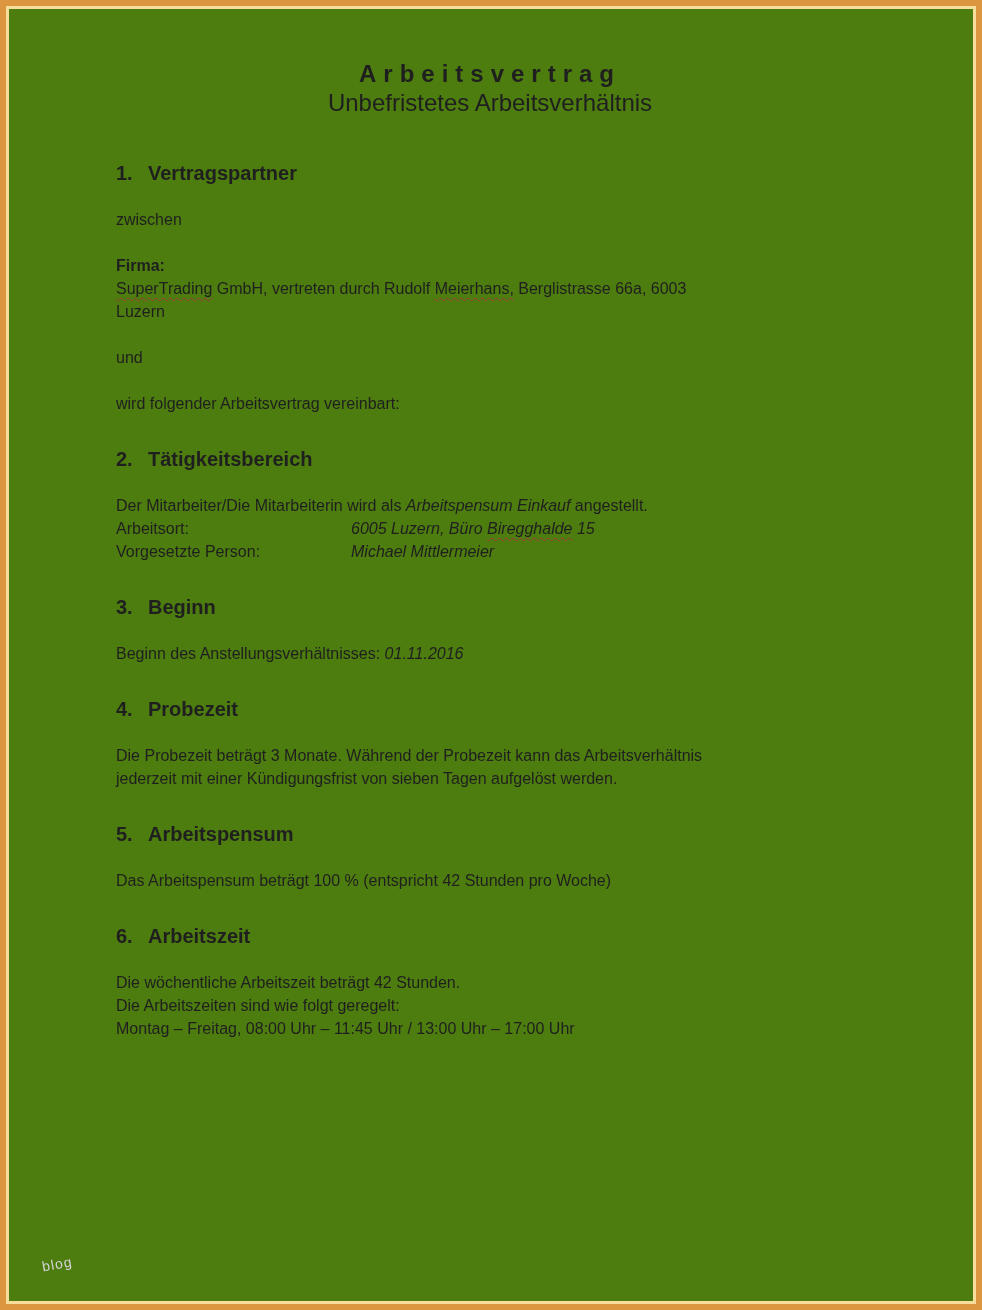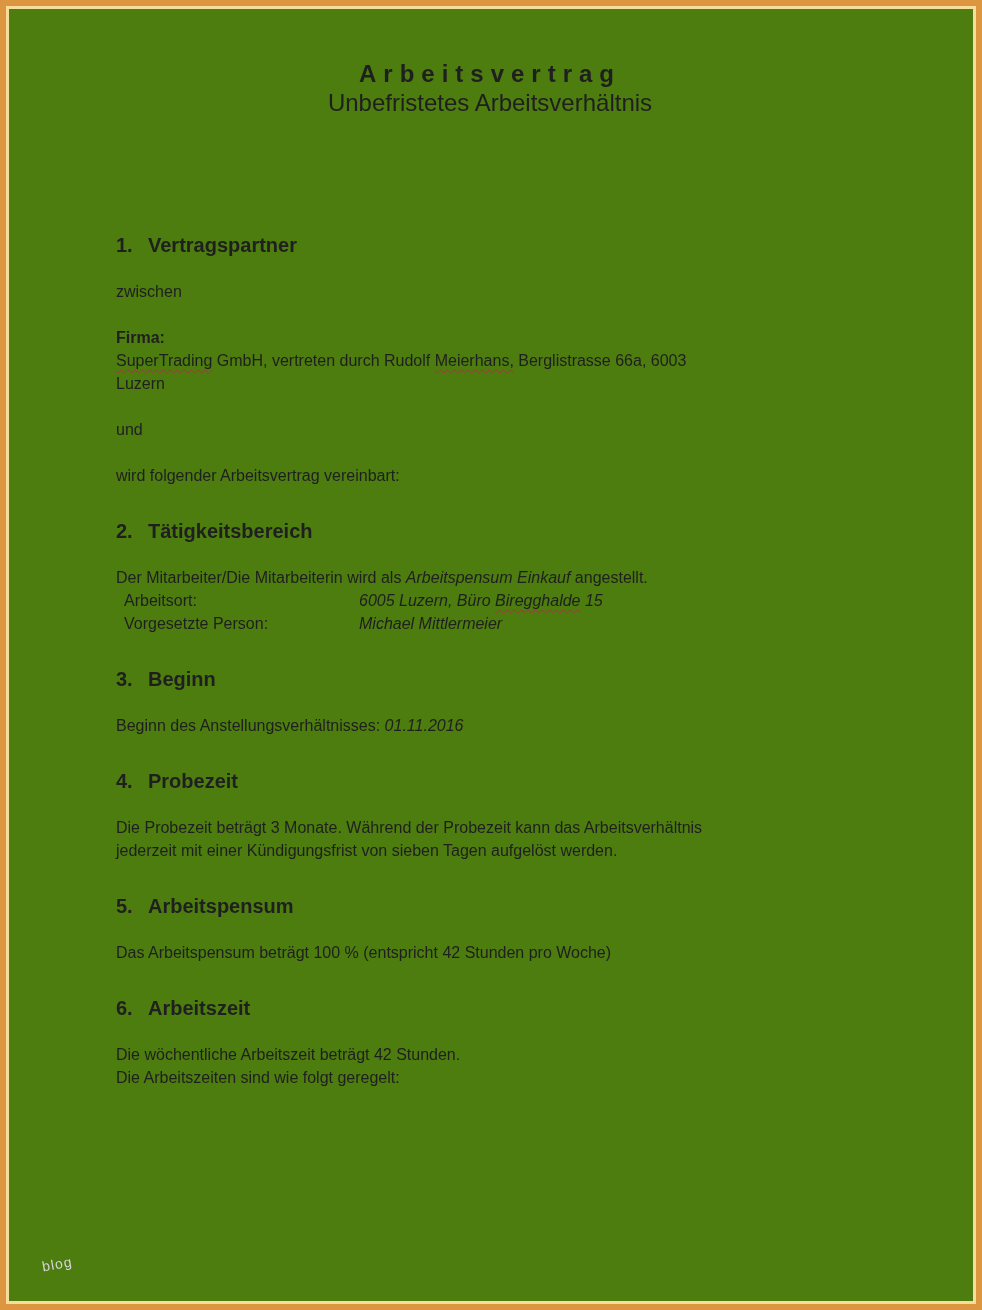--- a/index.html
+++ b/index.html
@@ -39,35 +39,35 @@
     font-weight: normal;
     line-height: 30px;
   }
 
   .sec-heading {
     margin-top: 33px;
     font-size: 20px;
     font-weight: bold;
     line-height: 23px;
   }
-  .sec-heading.first { margin-top: 116px; }
+  .sec-heading.first { margin-top: 44px; }
   .sec-num { display: inline-block; width: 32px; }
 
   .block {
     margin-top: 23px;
     font-size: 16px;
     line-height: 23px;
     max-width: 760px;
   }
   .block .line { display: block; }
 
   .bold-label { font-weight: bold; }
 
   .kv-row { display: block; }
-  .kv-label { display: inline-block; width: 235px; margin-left: 8px; }
+  .kv-label { display: inline-block; width: 235px; }
   .em { font-style: italic; }
 
   .misspell {
     text-decoration: underline;
     text-decoration-style: wavy;
     text-decoration-color: #9e3b38;
     text-decoration-thickness: 1px;
     text-underline-offset: 3px;
   }
 
@@ -151,19 +151,20 @@
       </div>
     </div>
 
     <div class="sec">
       <div class="sec-heading">
         <span class="sec-num">6.</span><span>Arbeitszeit</span>
       </div>
       <div class="block">
         <span class="line">Die wöchentliche Arbeitszeit beträgt 42 Stunden.</span>
         <span class="line">Die Arbeitszeiten sind wie folgt geregelt:</span>
+        <span class="line">Montag – Freitag, 08:00 Uhr – 11:45 Uhr / 13:00 Uhr – 17:00 Uhr</span>
       </div>
     </div>
 
   </div>
 
   <div class="watermark">blog</div>
 </div>
 
 </body></html>

